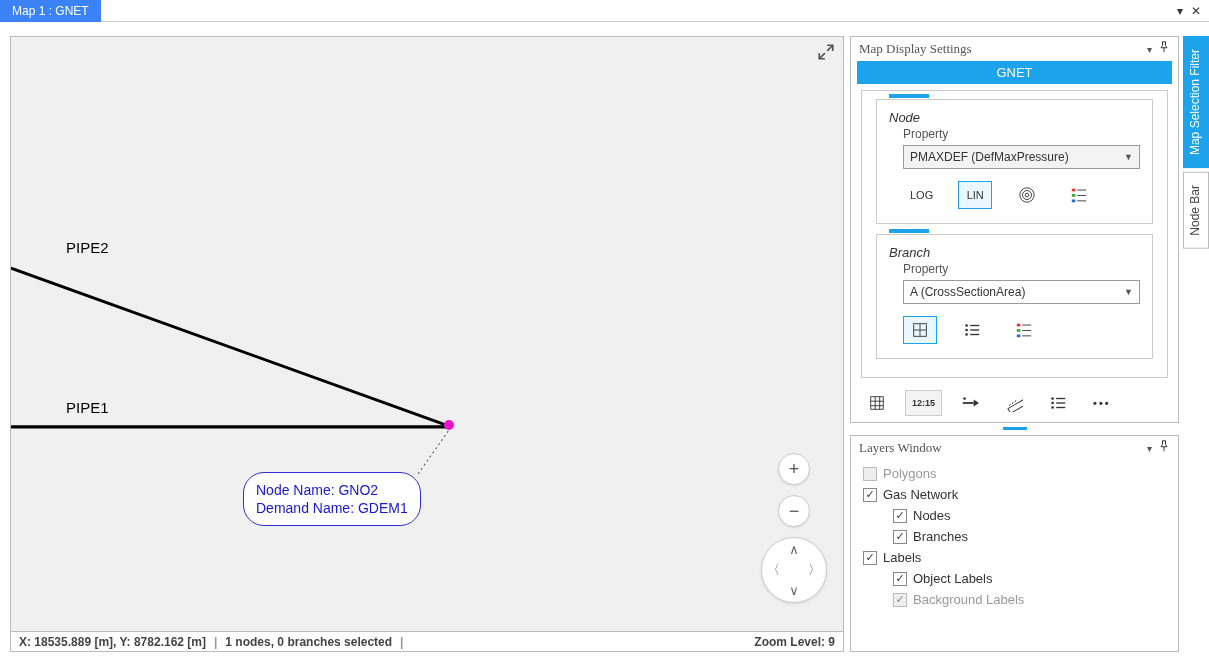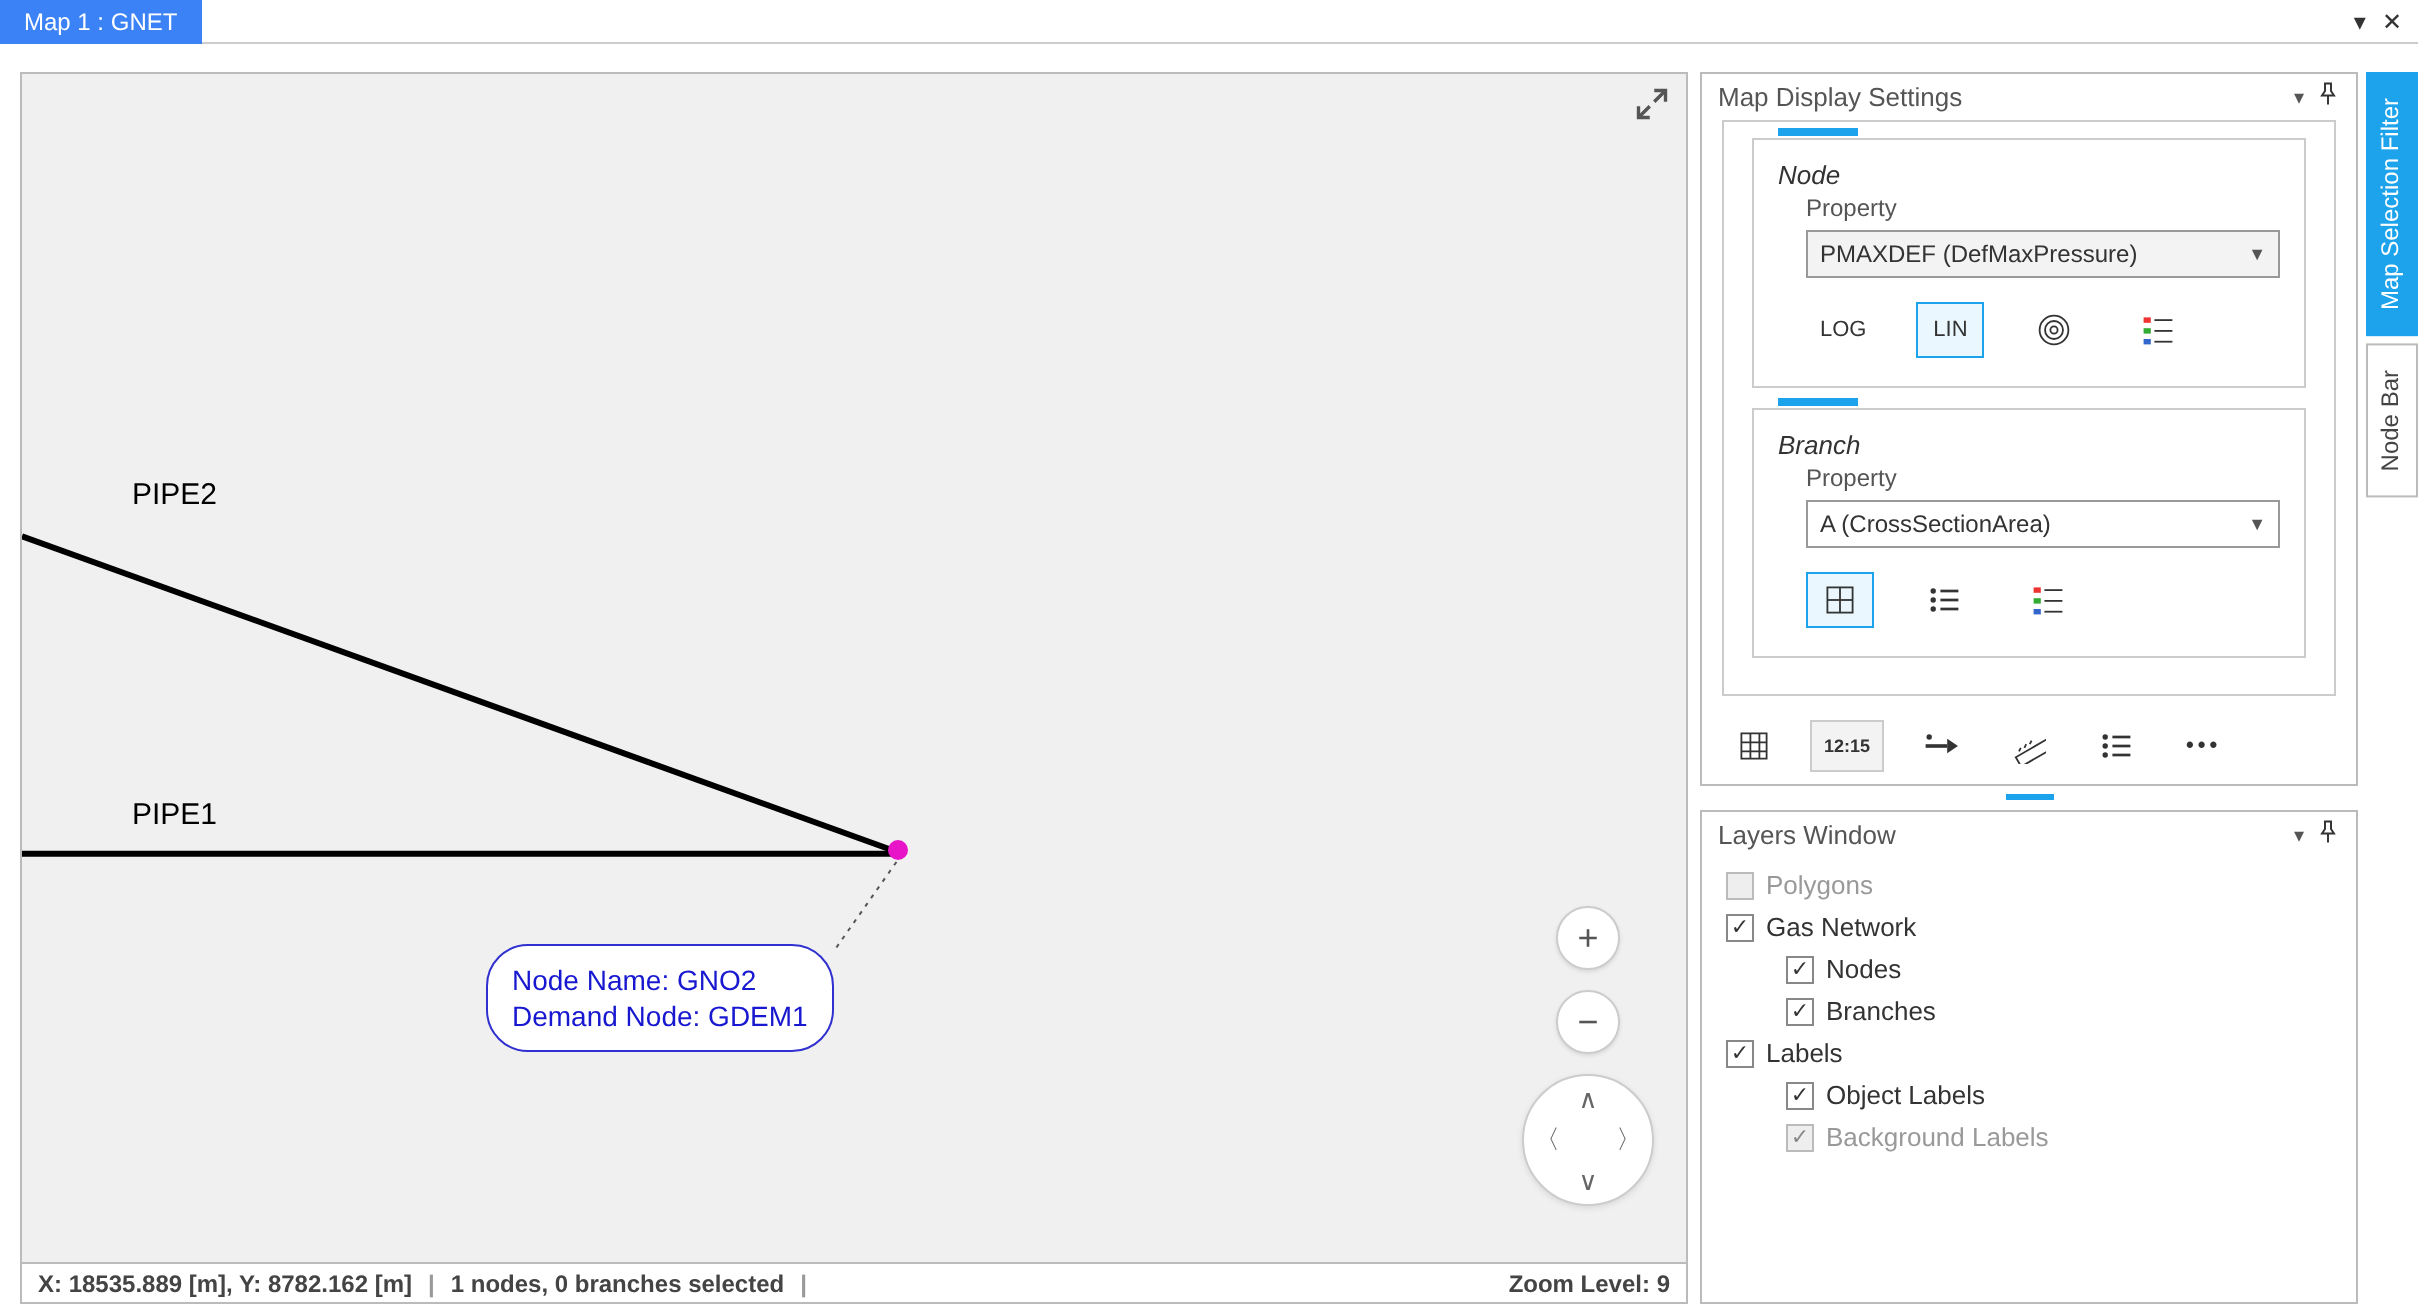--- a/index.html
+++ b/index.html
@@ -167,20 +167,21 @@
     display: flex;
     flex-direction: column;
     background: #fff;
   }
   .panel-header {
     display: flex;
     align-items: center;
     padding: 4px 8px;
     font-size: 13px;
     color: #555;
+    font-family: Liberation Serif, serif;
   }
   .panel-header .hdr-right { margin-left: auto; display: flex; gap: 6px; align-items: center; }
 
   .blue-band {
     background: #1ca3ec;
     color: #fff;
     text-align: center;
     padding: 4px;
     font-size: 13px;
     margin: 0 6px 6px 6px;
@@ -326,21 +327,21 @@
         <svg class="svg-canvas" viewBox="0 0 828 600" preserveAspectRatio="none">
           <line x1="0" y1="230" x2="438" y2="388" stroke="#000" stroke-width="3"></line>
           <line x1="0" y1="388" x2="438" y2="388" stroke="#000" stroke-width="3"></line>
           <line x1="438" y1="388" x2="405" y2="435" stroke="#555" stroke-width="1" stroke-dasharray="2,3"></line>
         </svg>
         <div class="node-marker" style="left:438px; top:388px;"></div>
         <div class="pipe-label" style="left:55px; top:202px;">PIPE2</div>
         <div class="pipe-label" style="left:55px; top:362px;">PIPE1</div>
         <div class="callout" style="left:232px; top:435px;border-radius:21px;">
           <div>Node Name: GNO2</div>
-          <div>Demand Node: GDEM1</div>
+          <div>Demand Name: GDEM1</div>
         </div>
 
         <div class="map-expand-icon">
           <svg viewBox="0 0 16 16">
               <path d="M2 9 L2 14 L7 14 M14 7 L14 2 L9 2" stroke="#555" stroke-width="1.5" fill="none"></path>
               <path d="M2 14 L7 9 M14 2 L9 7" stroke="#555" stroke-width="1.5"></path>
             </svg>
         </div>
 
         <div class="zoom-controls">
@@ -371,20 +372,21 @@
         <span>Map Display Settings</span>
         <div class="hdr-right">
           <span style="font-size:10px">▾</span>
           <span>
             <svg width="12" height="12" viewBox="0 0 16 16">
                 <path d="M6 1h4v5l2 3H4l2-3V1zM8 9v6" stroke="#333" stroke-width="1.3" fill="none"></path>
               </svg>
           </span>
         </div>
       </div>
+      <div class="blue-band">GNET</div>
 
       <div style="border:1px solid #ccc; margin:0 10px 6px 10px; padding:8px 4px;">
 
         <div class="section-box">
           <div class="section-tab"></div>
           <div class="section-title">Node</div>
           <div class="sub-label">Property</div>
           <div class="dropdown">
             <span>PMAXDEF (DefMaxPressure)</span>
             <span class="dd-caret">▼</span>

